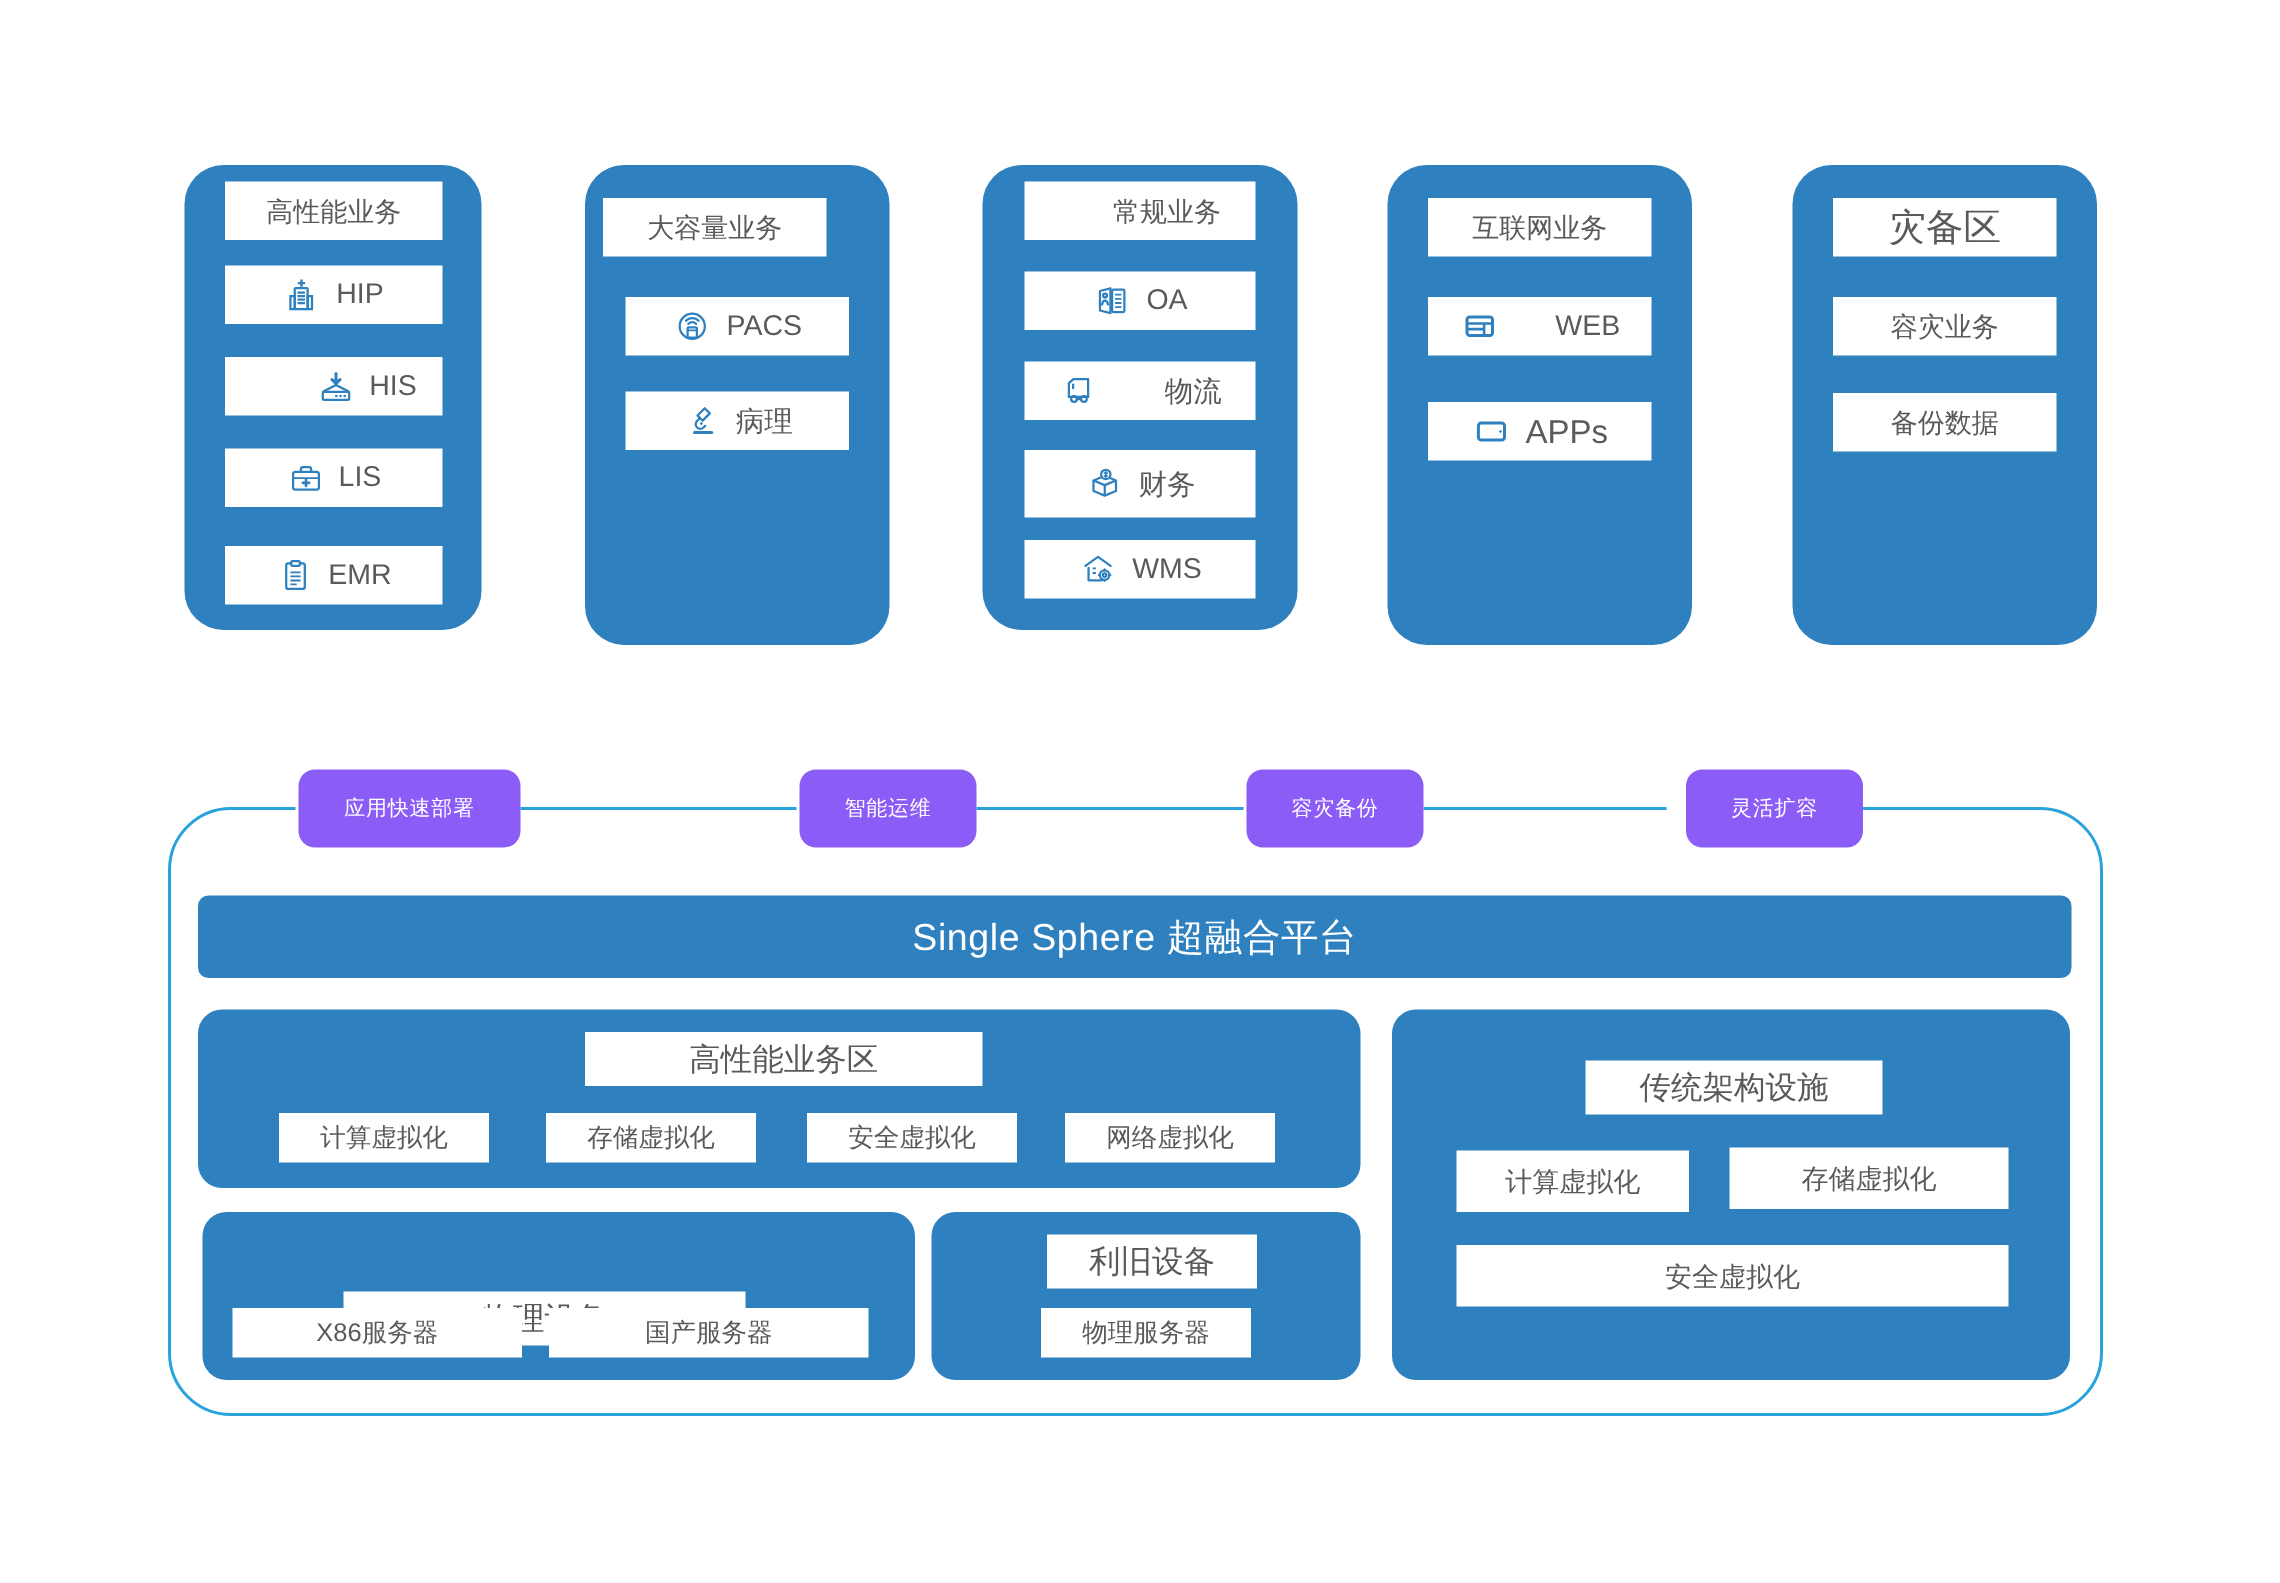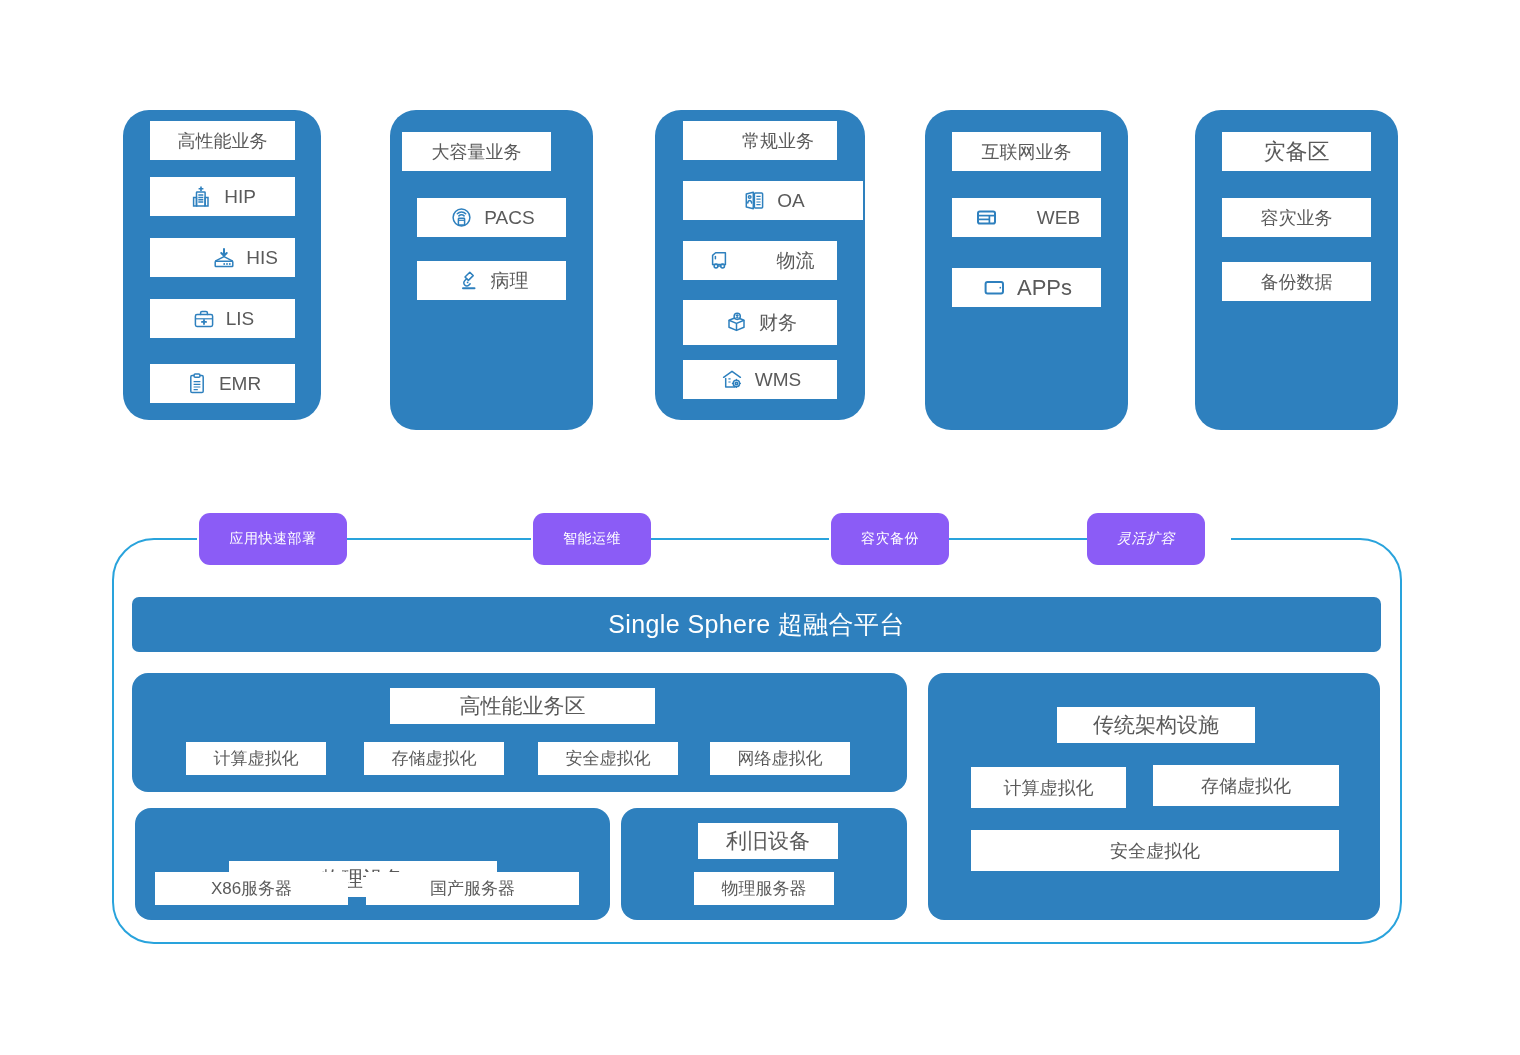--- a/index.html
+++ b/index.html
@@ -159,21 +159,21 @@
       </svg>
     </span>
     <span class="lbl">病理</span>
   </div>
 
   <div class="col" style="left:655px;top:110px;width:210px;height:310px;"></div>
   <div class="chip head" style="left:683px;top:121px;width:154px;height:39px;font-size:18px;padding-left:36px;">
     <span class="lbl">常规业务</span>
   </div>
 
-  <div class="chip" style="left:683px;top:181px;width:180px;height:39px;font-size:19px;">
+  <div class="chip" style="left:683px;top:181px;width:154px;height:39px;font-size:19px;">
     <span class="ico">
       <svg width="27" height="27" viewBox="0 0 27 27" fill="none" stroke="#2E80BE" stroke-width="1.5">
         <path d="M5.3 7l7-1.8v16.6l-7-1.8z" stroke-linejoin="round"></path>
         <rect x="13.4" y="6" width="8.2" height="15" rx="1"></rect>
         <path d="M15.4 9.4h4.2M15.4 12.2h4.2M15.4 15h4.2M15.4 17.7h4.2" stroke-width="1.2"></path>
         <circle cx="8.7" cy="10" r="1.3"></circle>
         <path d="M6.7 16c.3-1.6 1-2.6 2-2.6s1.7 1 2 2.6" stroke-linecap="round"></path>
       </svg>
     </span>
     <span class="lbl">OA</span>
@@ -241,21 +241,21 @@
     <span class="ico">
       <svg width="27" height="27" viewBox="0 0 27 27" fill="none" stroke="#2E80BE" stroke-width="2">
         <rect x="4.6" y="8" width="17.4" height="11.4" rx="1.9"></rect>
         <circle cx="19.3" cy="13.7" r="0.85" fill="#2E80BE" stroke="none"></circle>
       </svg>
     </span>
     <span class="lbl">APPs</span>
   </div>
 
   <div class="col" style="left:1195px;top:110px;width:203px;height:320px;"></div>
-  <div class="chip head" style="left:1222px;top:132px;width:149px;height:39px;font-size:22px;align-items:center;">
+  <div class="chip head" style="left:1222px;top:132px;width:149px;height:39px;font-size:25px;align-items:center;">
     <span class="lbl">灾备区</span>
   </div>
   <div class="chip" style="left:1222px;top:198px;width:149px;height:39px;font-size:18px;">
     <span class="lbl">容灾业务</span>
   </div>
   <div class="chip" style="left:1222px;top:262px;width:149px;height:39px;font-size:18px;">
     <span class="lbl">备份数据</span>
   </div>
 
   <div class="platform-outline"></div>
@@ -267,21 +267,21 @@
 
   <div class="pill" style="left:199px;top:513px;width:148px;height:52px;">
     <span>应用快速部署</span>
   </div>
   <div class="pill" style="left:533px;top:513px;width:118px;height:52px;">
     <span>智能运维</span>
   </div>
   <div class="pill" style="left:831px;top:513px;width:118px;height:52px;">
     <span>容灾备份</span>
   </div>
-  <div class="pill" style="left:1087px;top:513px;width:118px;height:52px;font-style:italic;">
+  <div class="pill" style="left:1124px;top:513px;width:118px;height:52px;">
     <span>灵活扩容</span>
   </div>
 
   <div class="sphere-bar">
     <span>Single Sphere  超融合平台</span>
   </div>
 
   <div class="panel" style="left:132px;top:673px;width:775px;height:119px;"></div>
   <div class="wbox" style="left:390px;top:688px;width:265px;height:36px;font-size:21px;">
     <span>高性能业务区</span>

